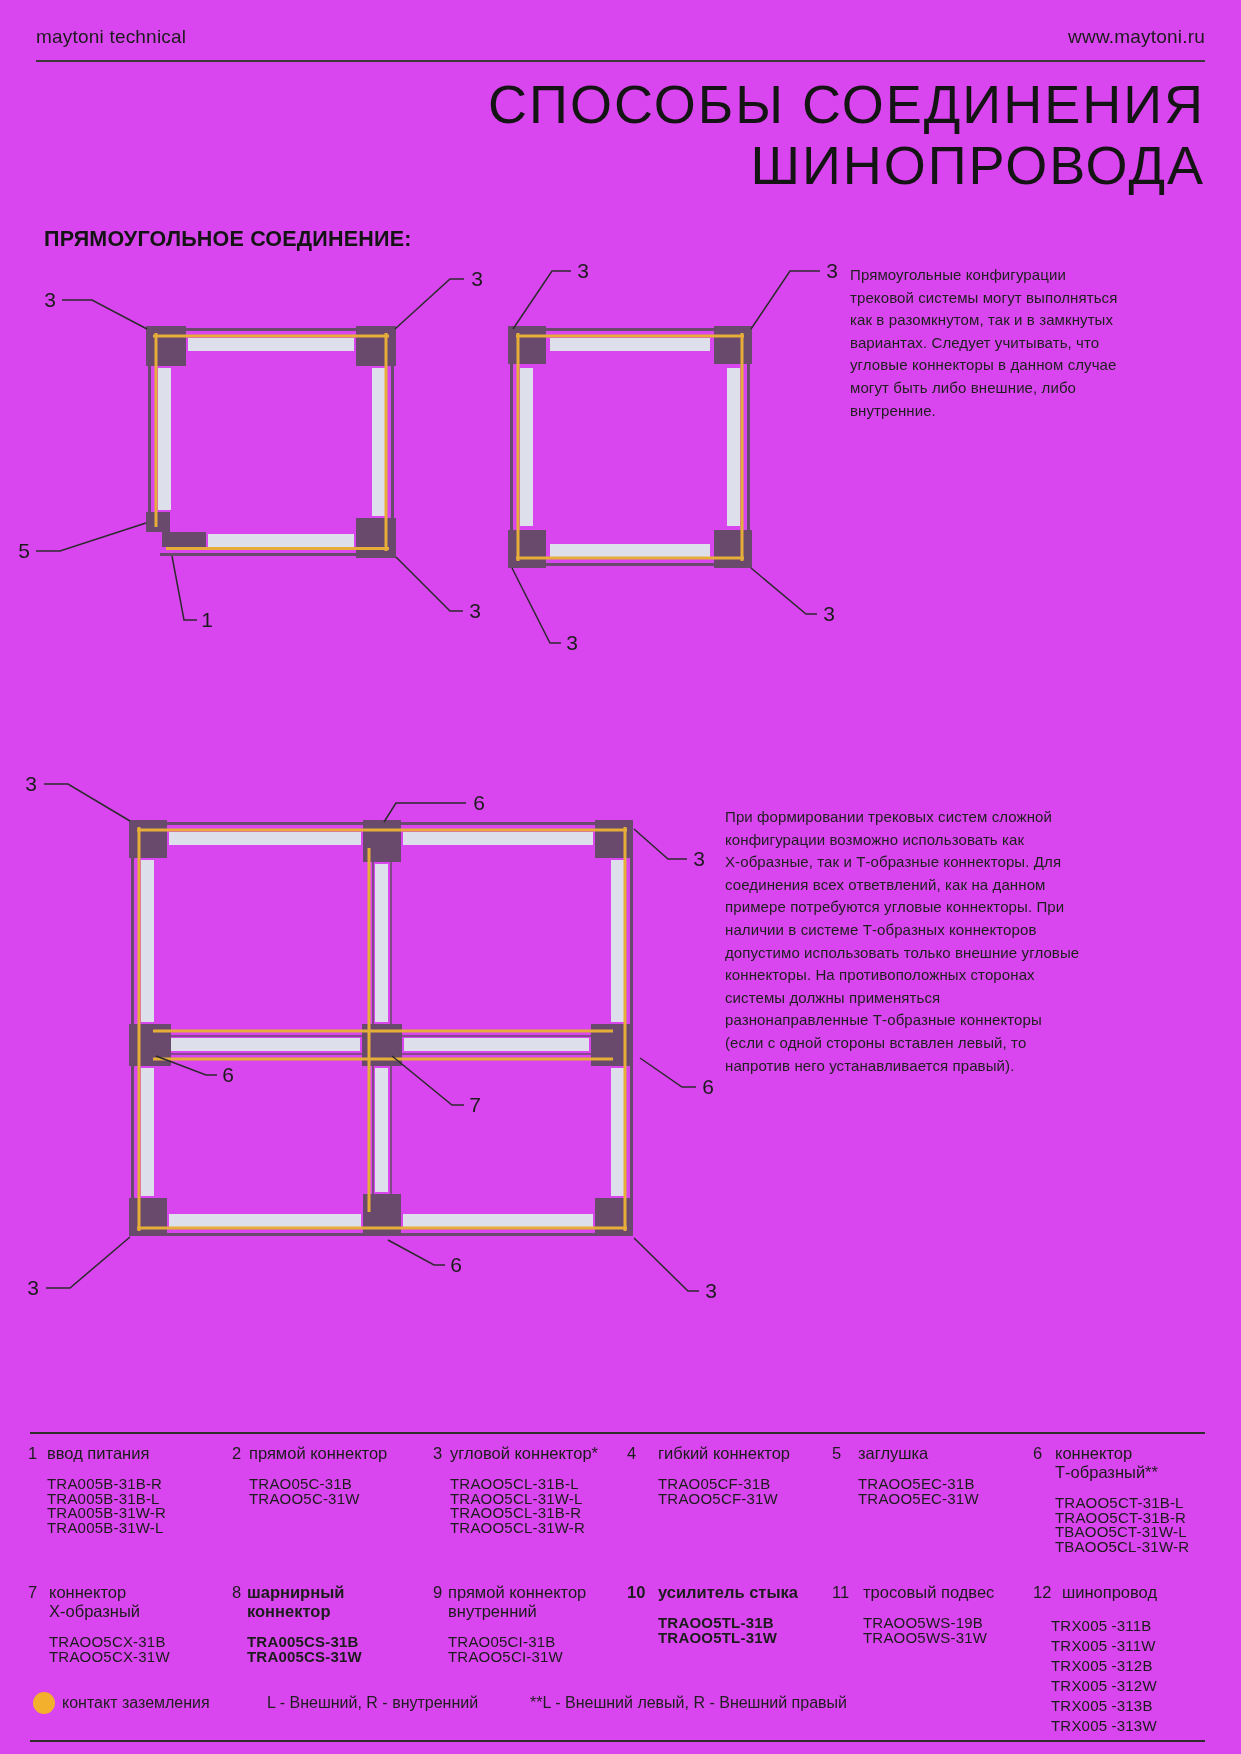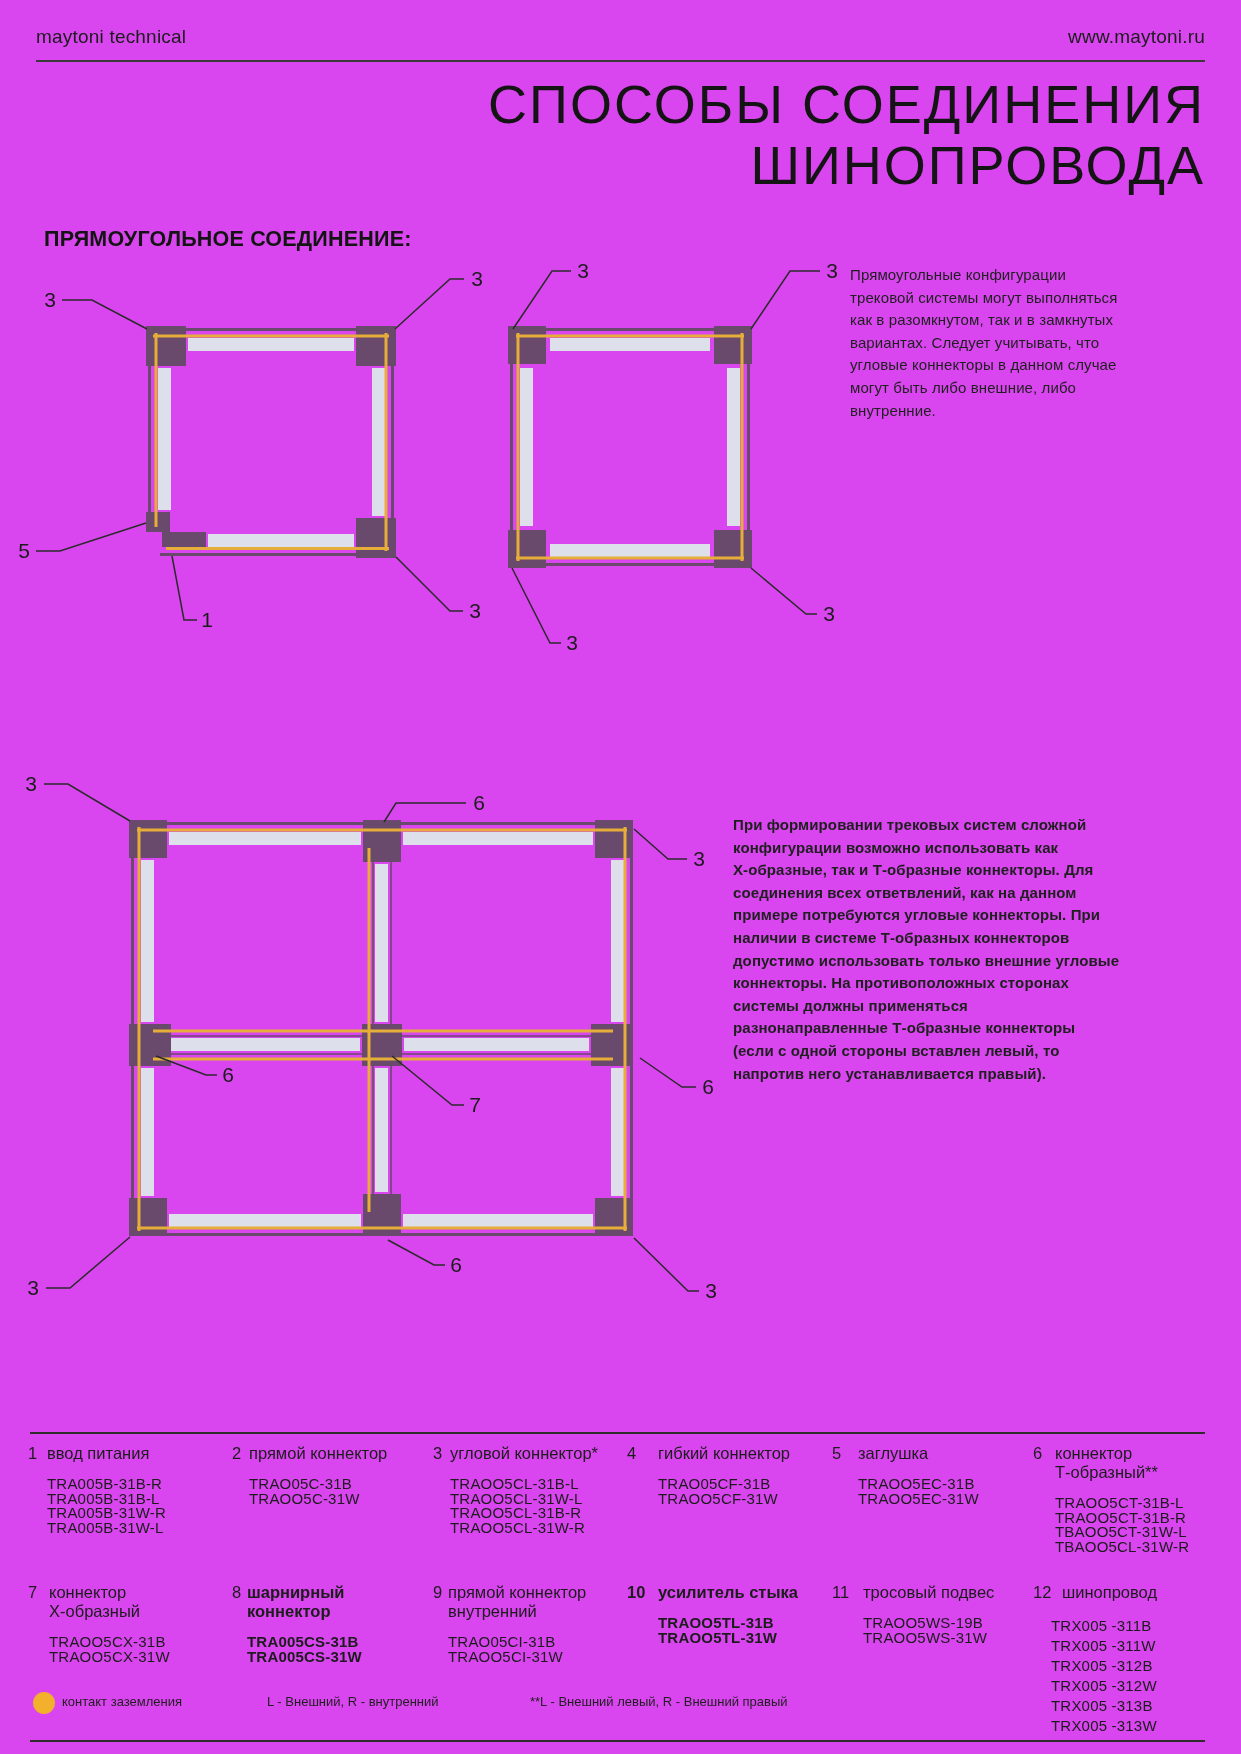--- a/index.html
+++ b/index.html
@@ -35,21 +35,21 @@
   .blk{fill:#6a4a6c;}
   .pline{stroke:#6a4a6c;stroke-width:3;fill:none;}
   .pthin{stroke:#6a4a6c;stroke-width:1.6;fill:none;}
   .yline{stroke:#e6ae39;stroke-width:3;fill:none;}
   .part{position:absolute;}
   .pnum{position:absolute;left:0;top:0;font-size:16.5px;}
   .pbody{position:relative;}
   .plabel{font-size:16.5px;line-height:19px;white-space:pre-line;}
   .pcodes{font-size:15px;line-height:14.5px;margin-top:14px;white-space:pre;letter-spacing:.2px;}
   .legend-dot{left:33px;top:1692px;width:22px;height:22px;border-radius:50%;background:#f2b02c;}
-  .legend-text{top:1694px;font-size:13px;color:#1f1f1f;}
+  .legend-text{top:1694px;font-size:16px;color:#1f1f1f;}
   .lg1{left:62px;} .lg2{left:267px;} .lg3{left:530px;}
 </style>
 </head>
 <body>
 
 <div class="page">
 
   <div class="abs hdr-left">maytoni technical</div>
   <div class="abs hdr-right">www.maytoni.ru</div>
   <div class="rule rule-top"></div>
@@ -59,21 +59,21 @@
 
   <h2 class="abs sec-heading sec1" style="margin:8px;">ПРЯМОУГОЛЬНОЕ СОЕДИНЕНИЕ:</h2>
   <p class="abs para para1" style="margin:0;">Прямоугольные конфигурации
 трековой системы могут выполняться
 как в разомкнутом, так и в замкнутых
 вариантах. Следует учитывать, что
 угловые коннекторы в данном случае
 могут быть либо внешние, либо
 внутренние.</p>
 
-  <p class="abs para para2" style="margin:8px;font-weight:bold;">При формировании трековых систем сложной
+  <p class="abs para para2" style="margin:0;">При формировании трековых систем сложной
 конфигурации возможно использовать как
 Х-образные, так и Т-образные коннекторы. Для
 соединения всех ответвлений, как на данном
 примере потребуются угловые коннекторы. При
 наличии в системе Т-образных коннекторов
 допустимо использовать только внешние угловые
 коннекторы. На противоположных сторонах
 системы должны применяться
 разнонаправленные Т-образные коннекторы
 (если с одной стороны вставлен левый, то

